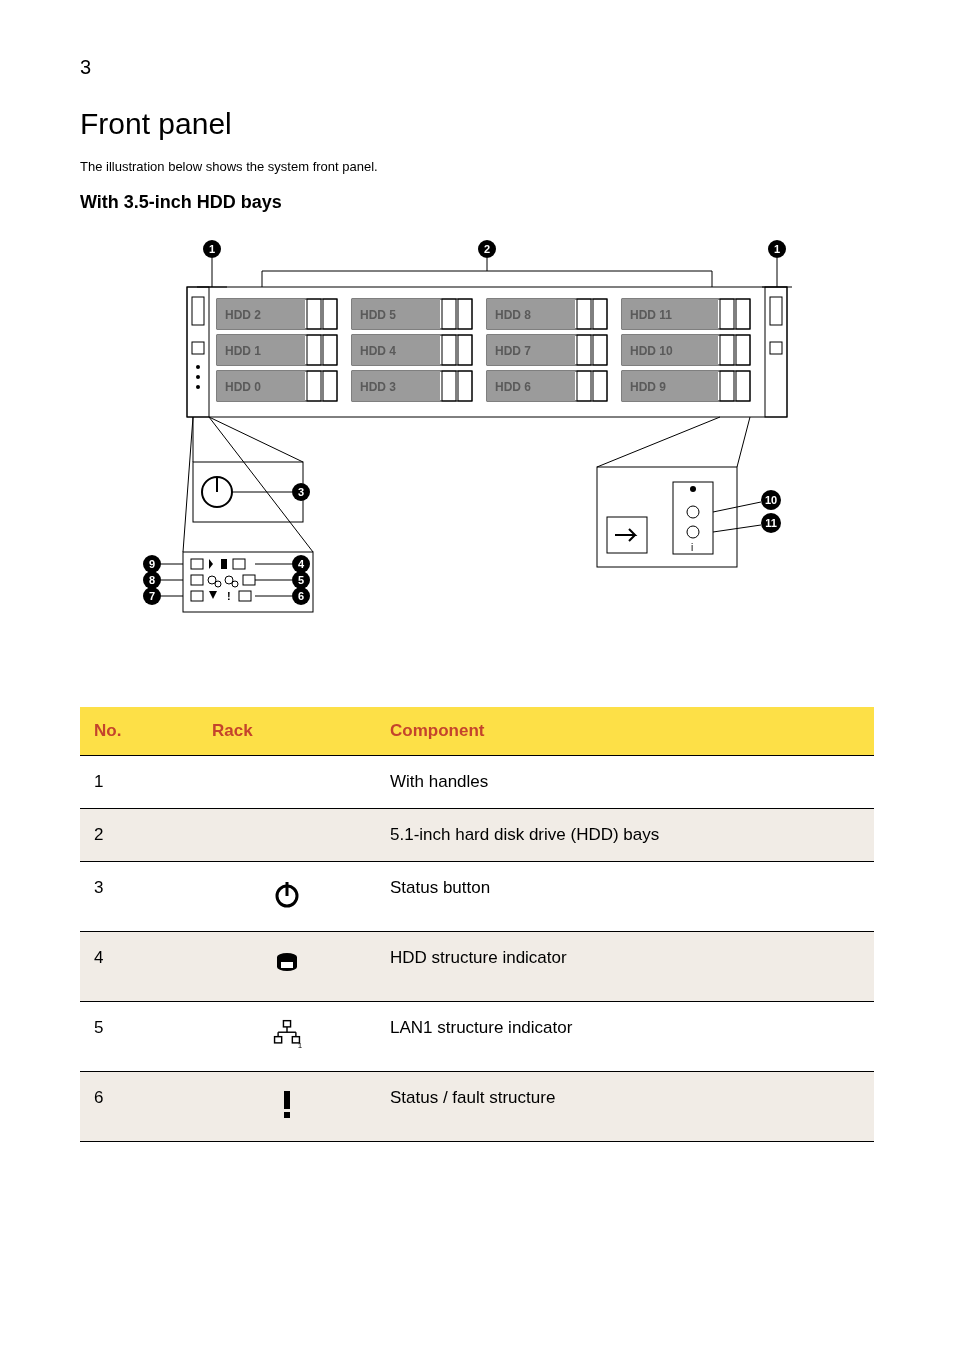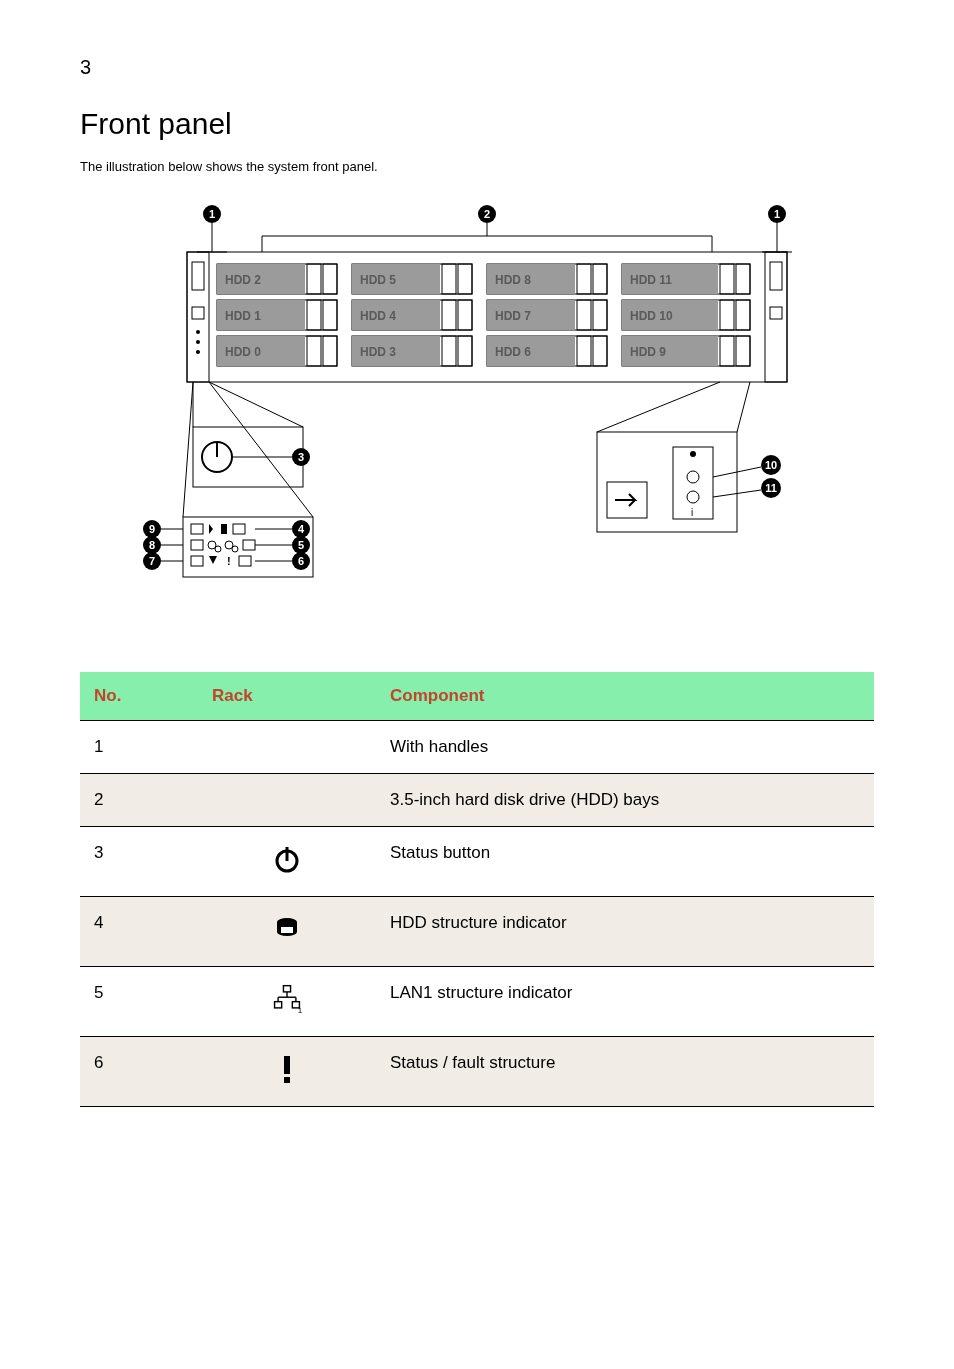--- a/index.html
+++ b/index.html
@@ -47,21 +47,21 @@
     display: block;
     margin: 0 auto;
   }
   
   table.ct {
     border-collapse: collapse;
     width: 100%;
     font-size: 17px;
   }
   table.ct thead tr {
-    background: #86efac;
+    background: #fde047;
   }
   table.ct thead th {
     text-align: left;
     font-weight: 700;
     padding: 14px 14px;
     border-bottom: 1px solid #000;
     color: #c4442c; 
   }
   table.ct thead th:first-child {
     color: #c4442c;
@@ -105,20 +105,21 @@
 <body>
 
 <div class="page">
   <p class="page-number">3</p>
 
 
   <h2 class="section">Front panel</h2>
 
   <p class="intro">The illustration below shows the system front panel.</p>
 
+  <p class="subhead">With 3.5-inch HDD bays</p>
 
   <div class="diagram">
     <svg viewBox="0 0 720 420" width="720" height="420">
 
       <g>
         <rect x="70" y="60" width="600" height="130" fill="none" stroke="#000" stroke-width="1"></rect>
 
         <rect x="70" y="60" width="22" height="130" fill="none" stroke="#000"></rect>
         <rect x="648" y="60" width="22" height="130" fill="none" stroke="#000"></rect>
         <rect x="75" y="70" width="12" height="28" fill="none" stroke="#000"></rect>
@@ -337,21 +338,21 @@
     </thead>
     <tbody>
       <tr>
         <td>1</td>
         <td class="iconcell"></td>
         <td>With handles</td>
       </tr>
       <tr>
         <td>2</td>
         <td class="iconcell"></td>
-        <td>3.5-inch hard disk drive (HDD) bays</td>
+        <td>5.1-inch hard disk drive (HDD) bays</td>
       </tr>
       <tr>
         <td>3</td>
         <td class="iconcell">
           <svg class="ic" viewBox="0 0 32 32">
             <circle cx="16" cy="18" r="10" fill="none" stroke="#000" stroke-width="3"></circle>
             <line x1="16" y1="4" x2="16" y2="18" stroke="#000" stroke-width="3"></line>
           </svg>
         </td>
         <td>Status button</td>

